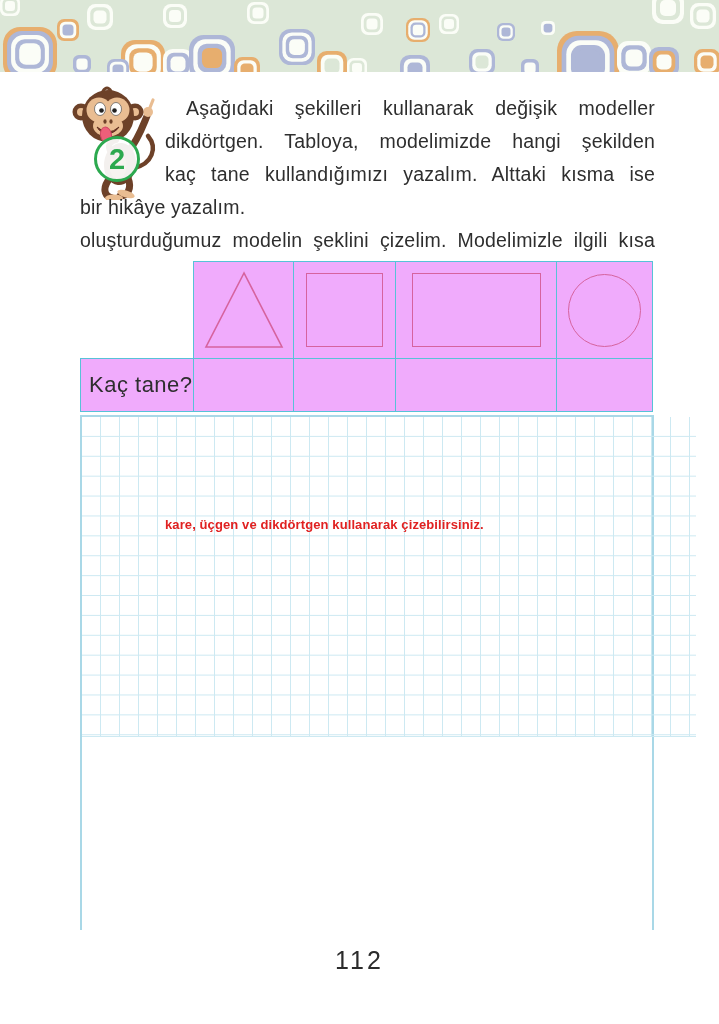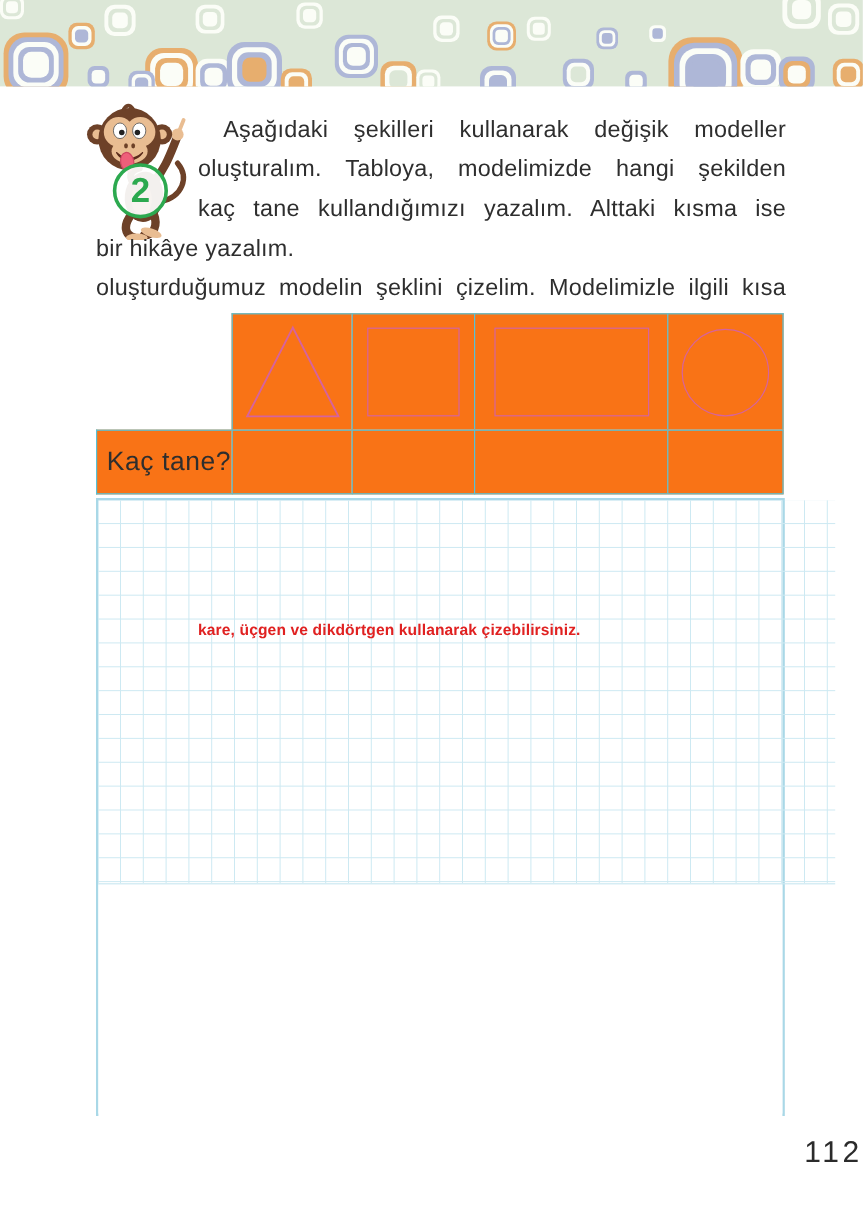--- a/index.html
+++ b/index.html
@@ -34,21 +34,21 @@
   .intro .l2,.intro .l3{margin-left:85px;}
   .intro .l5{text-align-last:left;}
   
   .shapes-table{position:absolute;left:80px;top:261px;width:575px;}
   .trow{display:flex;}
   .trow .cell{
     box-sizing:border-box;
     border-left:1.5px solid var(--table-border,#57c2d7);
     border-top:1.5px solid var(--table-border,#57c2d7);
     display:flex;align-items:center;justify-content:center;
-    background:#f97316;
+    background:#f0abfc;
   }
   .trow .cell:last-child{border-right:1.5px solid var(--table-border,#57c2d7);}
   .shapes-row{margin-left:113px;}
   .shapes-row .cell{height:97px;}
   .answer-row .cell{height:54px;border-bottom:1.5px solid var(--table-border,#57c2d7);}
   .w-label{width:113px;}
   .w-c1{width:100px;}
   .w-c2{width:102px;}
   .w-c3{width:161px;}
   .w-c4{width:97px;}
@@ -72,21 +72,21 @@
     border-bottom:1px solid var(--grid-line,#cde9f2);
     padding-left:44px;
   }
   .hint{
     position:absolute;left:83px;top:100px;
     color:var(--hint-red,#e02121);font-size:13px;font-weight:bold;letter-spacing:.1px;
   }
   .blank-area{width:100%;height:193px;background:#fff;}
   
   .page-number{
-    position:absolute;left:0;top:946px;width:719px;text-align:right;
+    position:absolute;left:0;top:946px;width:719px;text-align:center;
     font-size:25px;letter-spacing:3px;color:#2b2b2b;
   }
 </style>
 </head>
 <body>
 
 <div class="banner">
   <svg id="banner-svg" width="719" height="72">
       <rect x="0" y="-4" width="20" height="20" rx="6.4" fill="#fbfdf7"></rect>
       <rect x="2.5" y="-1.5" width="15" height="15" rx="4.8" fill="#dce7d7"></rect>
@@ -211,21 +211,21 @@
   <ellipse cx="35" cy="37.5" rx="1.6" ry="2.2" fill="#6d4128"></ellipse>
   <ellipse cx="41" cy="37.5" rx="1.6" ry="2.2" fill="#6d4128"></ellipse>
   <path d="M27,43 Q38,53 49,43 Q45,49 38,49.5 Q31,50 27,43 Z" fill="#833333" stroke="#5a2b1b" stroke-width="1"></path>
   <ellipse cx="36" cy="51" rx="5.5" ry="8" fill="#ee5f7a" stroke="#cf4663" stroke-width="1" transform="rotate(-10 36 51)"></ellipse>
 </svg>
 
 <div class="badge">2</div>
 
 <div class="intro">
   <div class="line l1">Aşağıdaki şekilleri kullanarak değişik modeller</div>
-  <div class="line l2">oluşturalım. Tabloya, modelimizde hangi şekilden</div>
+  <div class="line l2">dikdörtgen. Tabloya, modelimizde hangi şekilden</div>
   <div class="line l3">kaç tane kullandığımızı yazalım. Alttaki kısma ise</div>
   <div class="line l5">bir hikâye yazalım.</div>
   <div class="line l4">oluşturduğumuz modelin şeklini çizelim. Modelimizle ilgili kısa</div>
 </div>
 
 <div class="shapes-table">
   <div class="trow shapes-row">
     <div class="cell w-c1">
       <svg width="82" height="80" viewBox="0 0 82 80">
         <polygon points="41,3 3,77 79,77" fill="none" stroke="var(--shape-outline,#d6639e)" stroke-width="1.6"></polygon>

